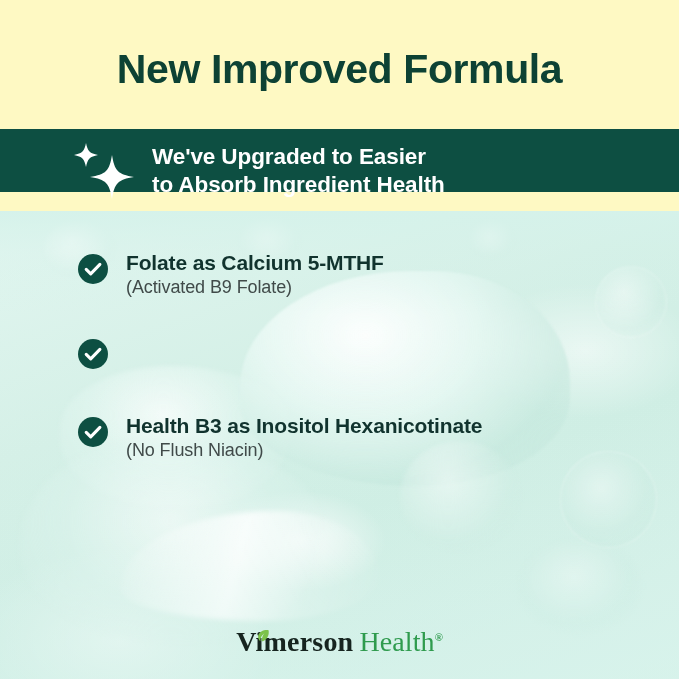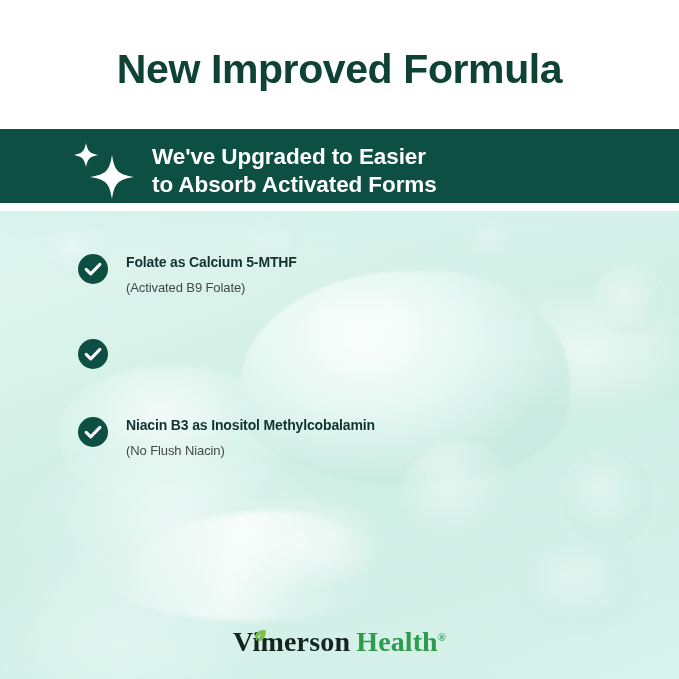--- a/index.html
+++ b/index.html
@@ -11,21 +11,21 @@
     height: 679px;
     font-family: "Liberation Sans", sans-serif;
     background: #d5f2ea;
     overflow: hidden;
   }
   #poster {
     position: relative;
     width: 679px;
     height: 679px;
     overflow: hidden;
-    background: #ffffff;
+    background: #fef9c3;
   }
 
   
   .bg-photo {
     position: absolute;
     left: 0;
     top: 211px;
     width: 679px;
     height: 468px;
     overflow: hidden;
@@ -132,21 +132,21 @@
     letter-spacing: -0.4px;
     color: #0d4234;
   }
 
   
   .banner {
     position: absolute;
     left: 0;
     top: 129px;
     width: 679px;
-    height: 74px;
+    height: 63px;
     background: #0d4f42;
     display: flex;
     align-items: center;
   }
   .banner-spark {
     position: absolute;
     left: 68px;
     top: 10px;
     width: 80px;
     height: 64px;
@@ -177,28 +177,28 @@
     margin-bottom: 36px;
   }
   .check-icon {
     position: absolute;
     left: 0;
     top: 4px;
     width: 30px;
     height: 30px;
   }
   .check-title {
-    font-size: 14px;
+    font-size: 21px;
     line-height: 25px;
     font-weight: 700;
     color: #11332e;
     letter-spacing: -0.15px;
   }
   .check-sub {
-    font-size: 13px;
+    font-size: 18px;
     line-height: 23px;
     font-weight: 400;
     color: #404a49;
     letter-spacing: -0.1px;
     margin-top: 1px;
   }
 
   
   .logo {
     position: absolute;
@@ -213,21 +213,21 @@
   }
   .logo-wrap { position: relative; display: inline-block; }
   .logo-vimerson {
     color: #16241f;
     font-weight: 700;
     letter-spacing: 0.2px;
     margin-top: 27px;
   }
   .logo-health {
     color: #2f9b4e;
-    font-weight: 700;
+    font-weight: 400;
     letter-spacing: 0.1px;
     margin-left: 6px;
   }
   .logo-reg {
     color: #2f9b4e;
     font-size: 11px;
     vertical-align: super;
     font-weight: 700;
   }
   .logo-leaf {
@@ -262,21 +262,21 @@
 
   <div class="banner">
     <span class="banner-spark">
       <svg width="80" height="64" viewBox="0 0 80 64" xmlns="http://www.w3.org/2000/svg">
         <path d="M18 4 C19.6 12.2 21.8 14.4 30 16 C21.8 17.6 19.6 19.8 18 28 C16.4 19.8 14.2 17.6 6 16 C14.2 14.4 16.4 12.2 18 4 Z" fill="#ffffff"></path>
         <path d="M44 16 C46.6 32 50 35.4 66 38 C50 40.6 46.6 44 44 60 C41.4 44 38 40.6 22 38 C38 35.4 41.4 32 44 16 Z" fill="#ffffff"></path>
       </svg>
     </span>
     <div class="banner-text">
       <span class="l1">We've Upgraded to Easier</span>
-      <span class="l2">to Absorb Activated Forms</span>
+      <span class="l2">to Absorb Ingredient Health</span>
     </div>
   </div>
 
   <div class="checklist">
 
     <div class="check-item">
       <span class="check-icon">
         <svg width="30" height="30" viewBox="0 0 30 30" xmlns="http://www.w3.org/2000/svg">
           <circle cx="15" cy="15" r="15" fill="#0d4f42"></circle>
           <path d="M8.2 15.3 L12.7 19.8 L21.9 10.4" fill="none" stroke="#ffffff" stroke-width="3.1" stroke-linecap="round" stroke-linejoin="round"></path>
@@ -296,21 +296,21 @@
       </span>
     </div>
 
     <div class="check-item">
       <span class="check-icon">
         <svg width="30" height="30" viewBox="0 0 30 30" xmlns="http://www.w3.org/2000/svg">
           <circle cx="15" cy="15" r="15" fill="#0d4f42"></circle>
           <path d="M8.2 15.3 L12.7 19.8 L21.9 10.4" fill="none" stroke="#ffffff" stroke-width="3.1" stroke-linecap="round" stroke-linejoin="round"></path>
         </svg>
       </span>
-      <div class="check-title">Niacin B3 as Inositol Methylcobalamin</div>
+      <div class="check-title">Health B3 as Inositol Hexanicotinate</div>
       <div class="check-sub">(No Flush Niacin)</div>
     </div>
 
   </div>
 
   <div class="logo">
     <span class="logo-wrap">
       <span class="logo-leaf">
         <svg width="14" height="14" viewBox="0 0 14 14" xmlns="http://www.w3.org/2000/svg">
           <path d="M12.4 1.1 C7.8 0.6 3.2 2.6 2.2 6.6 C1.6 9.1 2.9 11.2 4.4 12.2 C4.1 9.4 5.6 6.2 8.4 4.3 C6.6 6.6 5.6 9.3 5.9 12.4 C9.6 11.6 12.2 8.2 12.7 4.4 C12.9 3.2 12.8 2.0 12.4 1.1 Z" fill="#7cc24a"></path>

